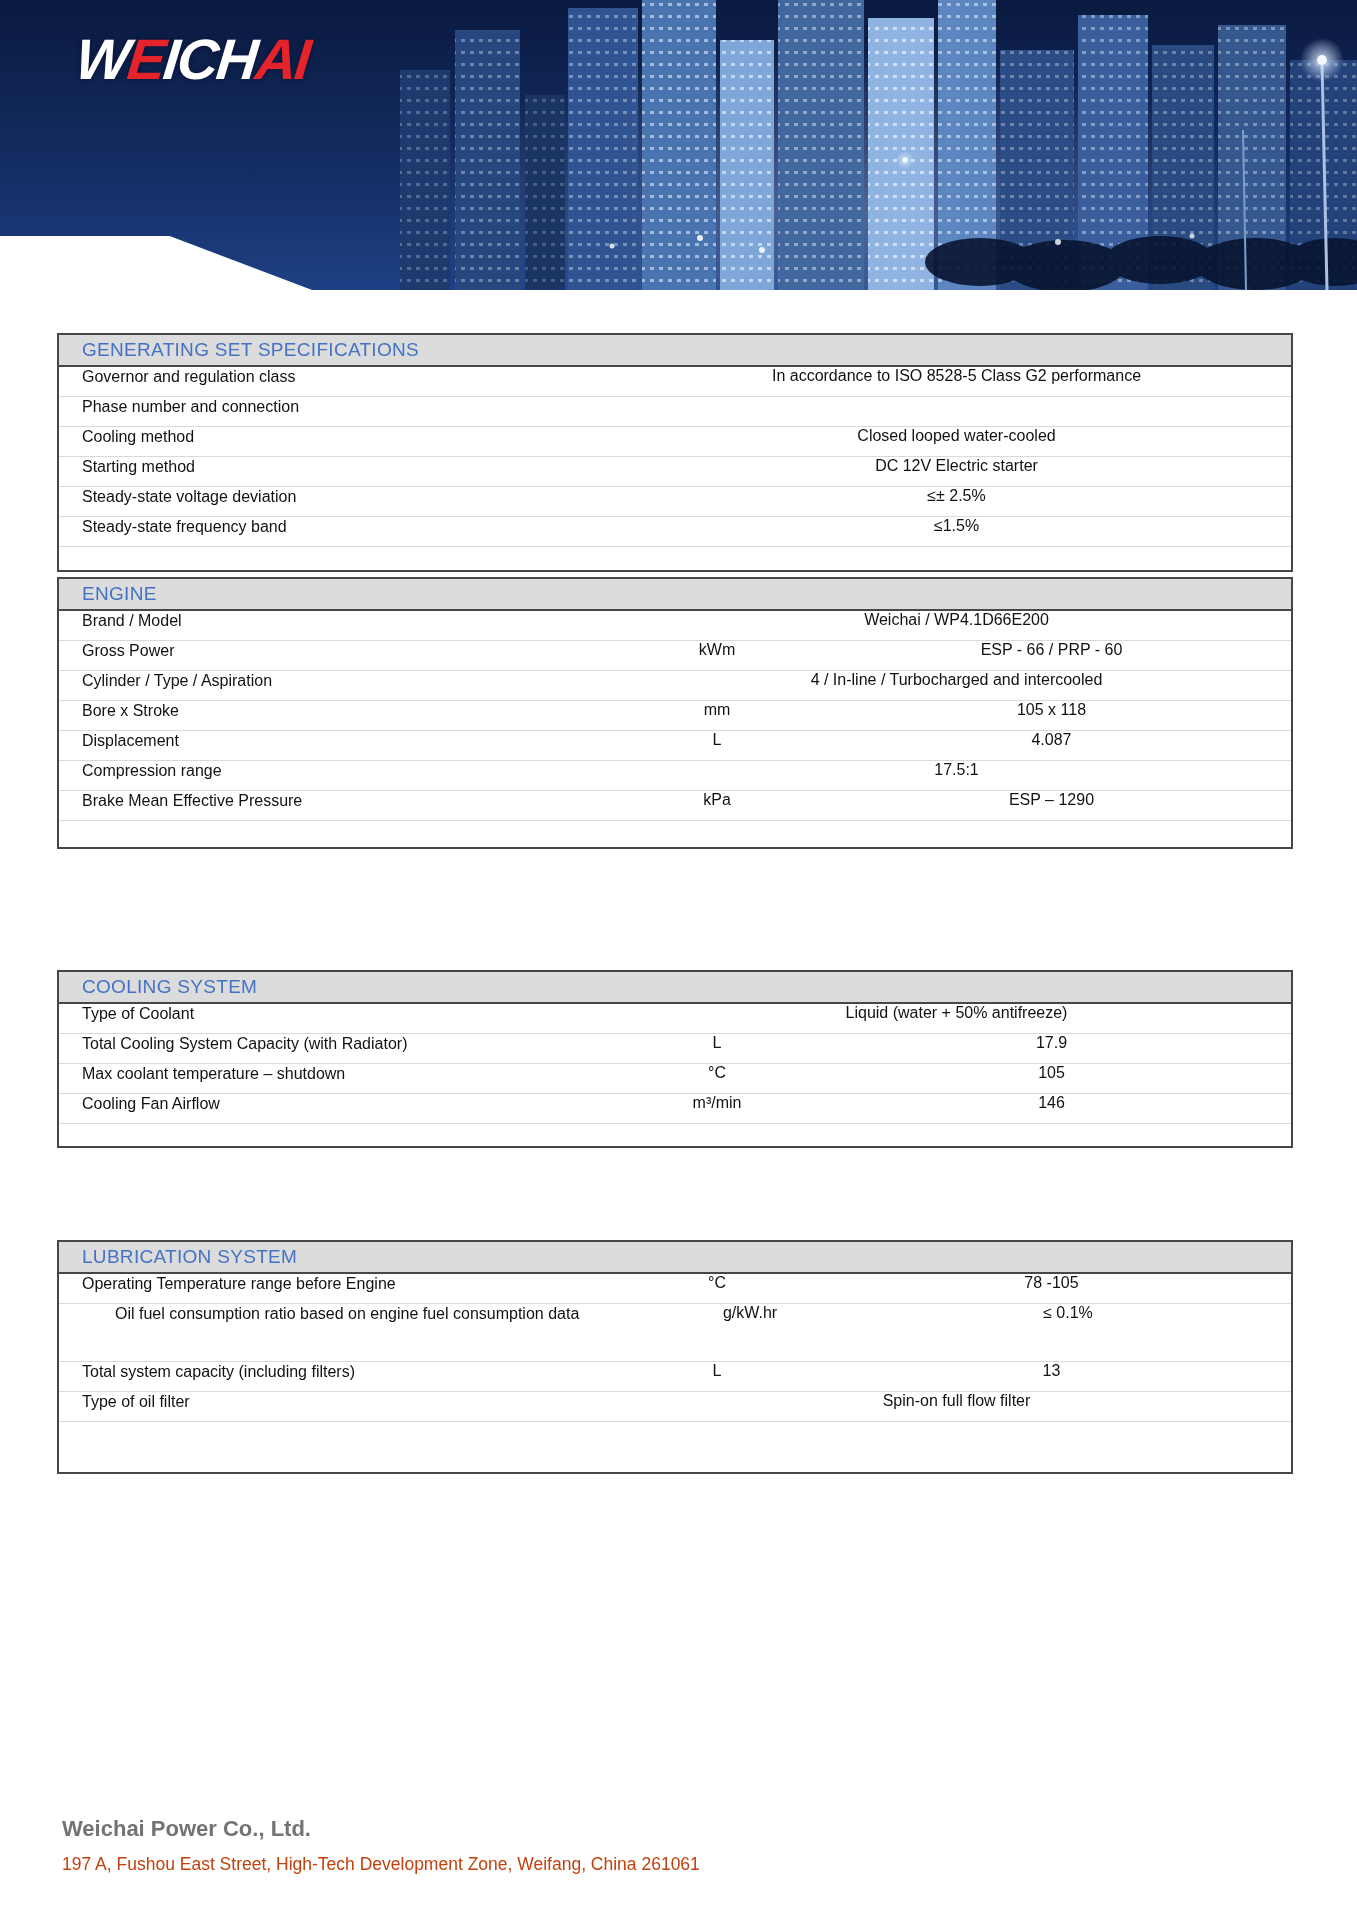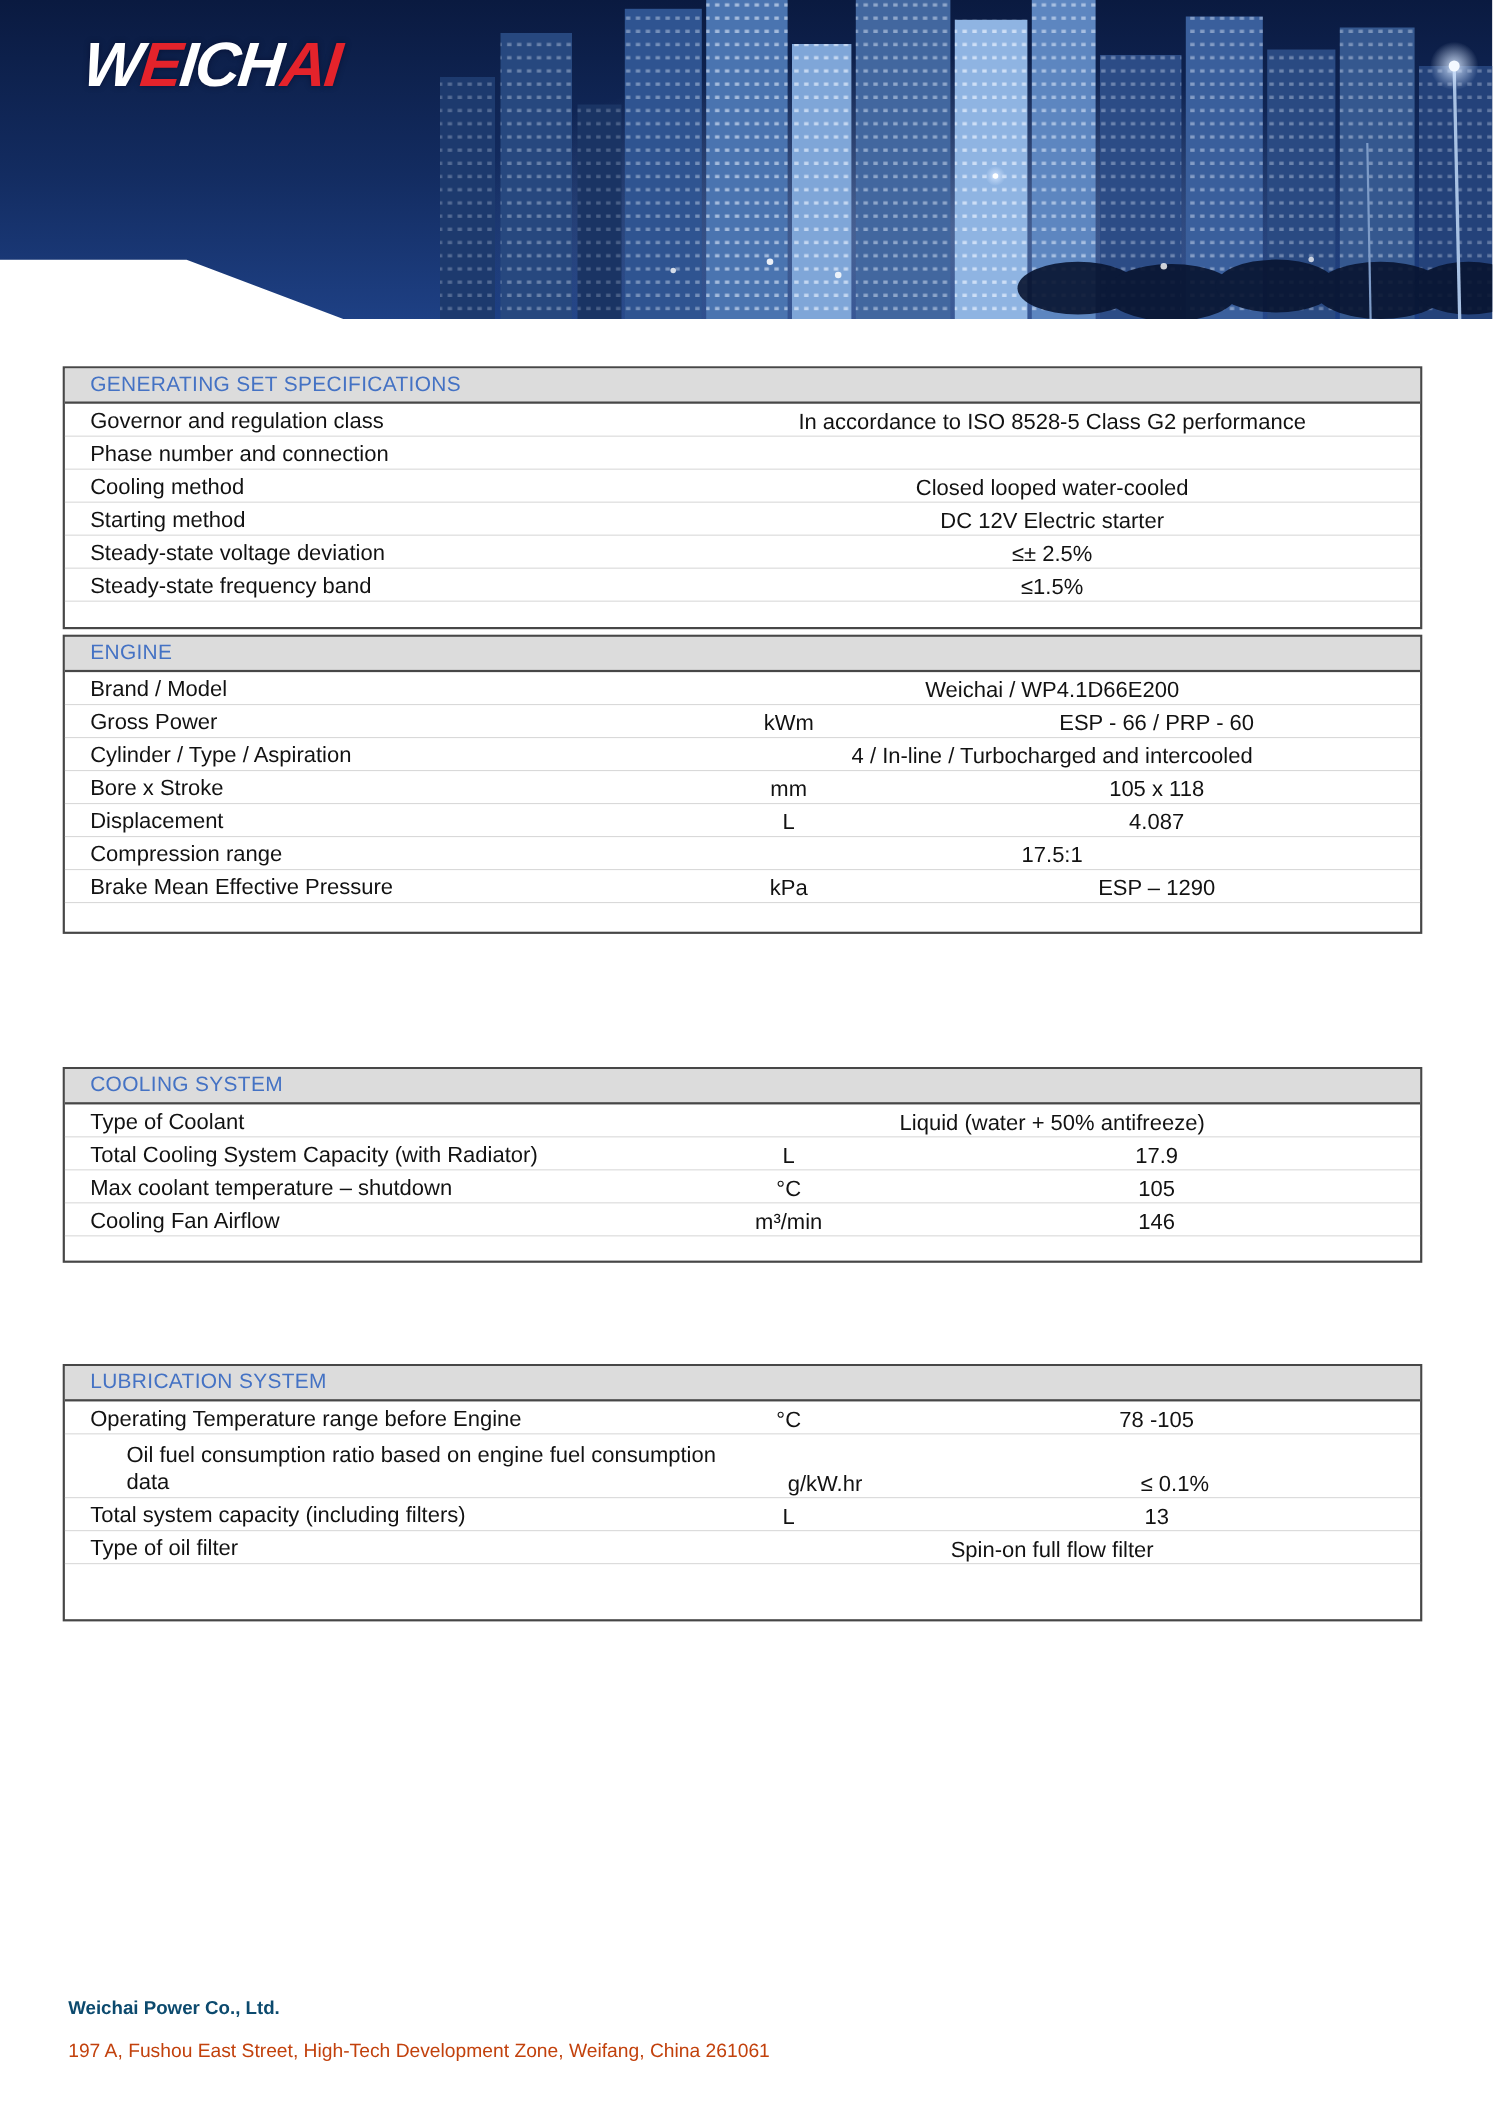--- a/index.html
+++ b/index.html
@@ -15,31 +15,31 @@
         font-style:italic;letter-spacing:-2px;transform:skewX(-6deg);
         white-space:nowrap;text-shadow:0 0 6px rgba(0,0,30,.45);}
 
   
   .spec-table{position:absolute;left:57px;width:1236px;box-sizing:border-box;
               border:2px solid #474747;background:#ffffff;}
   .t-head{height:32px;background:#dcdcdc;border-bottom:2px solid #474747;
           display:flex;align-items:center;box-sizing:border-box;}
   .t-title{margin-left:23px;font-size:19px;font-weight:normal;color:#4472c4;
            letter-spacing:.3px;}
-  .t-row{display:flex;align-items:flex-end;height:30px;box-sizing:border-box;
-         border-bottom:1px solid #d9d9d9;font-size:20px;color:#121212;}
+  .t-row{display:flex;align-items:flex-start;height:30px;box-sizing:border-box;
+         border-bottom:1px solid #d9d9d9;font-size:16px;color:#121212;}
   .t-row.tall{height:58px;padding-left:33px;}
   .c-label{box-sizing:border-box;width:563px;padding-left:23px;line-height:1.25;}
   .c-unit{box-sizing:border-box;width:190px;text-align:center;}
   .c-value{flex:1;text-align:center;}
   .c-merged{flex:1;text-align:center;}
 
   
-  .footer-company{position:absolute;left:62px;top:1816px;font-size:17px;
-                  font-weight:bold;color:#0c4a6e;}
+  .footer-company{position:absolute;left:62px;top:1816px;font-size:22px;
+                  font-weight:bold;color:#737373;}
   .footer-address{position:absolute;left:62px;top:1854px;font-size:17.5px;
                   color:#c2410c;}
 </style>
 </head>
 <body>
 
 <div class="page">
 
   <header class="banner">
     <div class="banner-clip">

